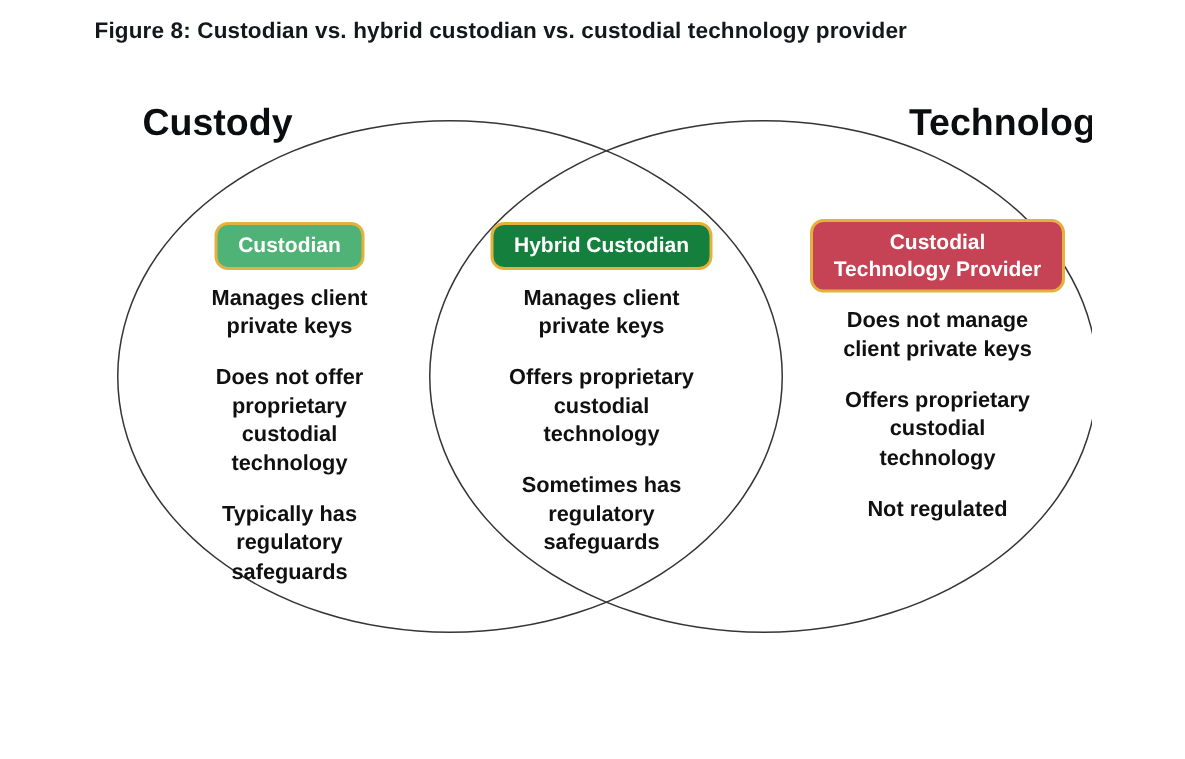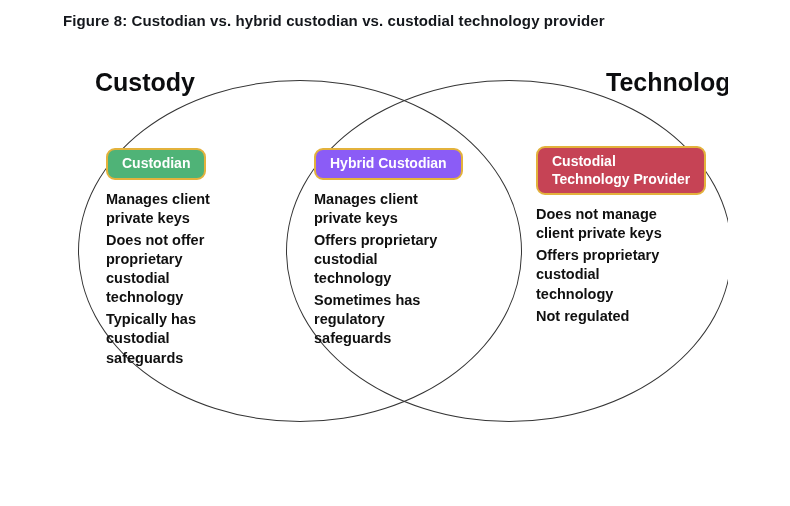--- a/index.html
+++ b/index.html
@@ -33,37 +33,38 @@
   .ellipse {
     position: absolute;
     border: 1.2px solid #353535;
     border-radius: 50%;
     background: transparent;
   }
   .ellipse.left  { left: 78px;  top: 80px; width: 442px; height: 340px; }
   .ellipse.right { left: 286px; top: 80px; width: 444px; height: 340px; }
   .col {
     position: absolute;
+    text-align: center;
   }
   .col.c1 { left: 106px; top: 148px; width: 174px; }
   .col.c2 { left: 314px; top: 148px; width: 174px; }
   .col.c3 { left: 536px; top: 146px; width: 178px; }
   .badge {
     display: inline-block;
     padding: 5px 14px;
     border: 2px solid #E3B23C;
     border-radius: 9px;
     color: #ffffff;
     font-size: 14px;
     font-weight: 700;
     line-height: 1.25;
     white-space: pre-line;
   }
   .item {
-    margin-top: 3px;
+    margin-top: 15px;
     font-size: 14.5px;
     font-weight: 700;
     line-height: 1.32;
     color: #101010;
     white-space: pre-line;
   }
   .item.first { margin-top: 10px; }
   .source {
     position: absolute;
     left: 63px;
@@ -88,26 +89,26 @@
 
   <div class="col c1">
     <div class="badge" style="background-color: rgb(79, 179, 119); border-color: rgb(227, 178, 60);">Custodian</div>
     <div class="item first">Manages client
 private keys</div>
     <div class="item">Does not offer
 proprietary
 custodial
 technology</div>
     <div class="item">Typically has
-custodial
+regulatory
 safeguards</div>
   </div>
 
   <div class="col c2">
-    <div class="badge" style="background-color: #8b5cf6; border-color: rgb(227, 178, 60);">Hybrid Custodian</div>
+    <div class="badge" style="background-color: #15803d; border-color: rgb(227, 178, 60);">Hybrid Custodian</div>
     <div class="item first">Manages client
 private keys</div>
     <div class="item">Offers proprietary
 custodial
 technology</div>
     <div class="item">Sometimes has
 regulatory
 safeguards</div>
   </div>
 

